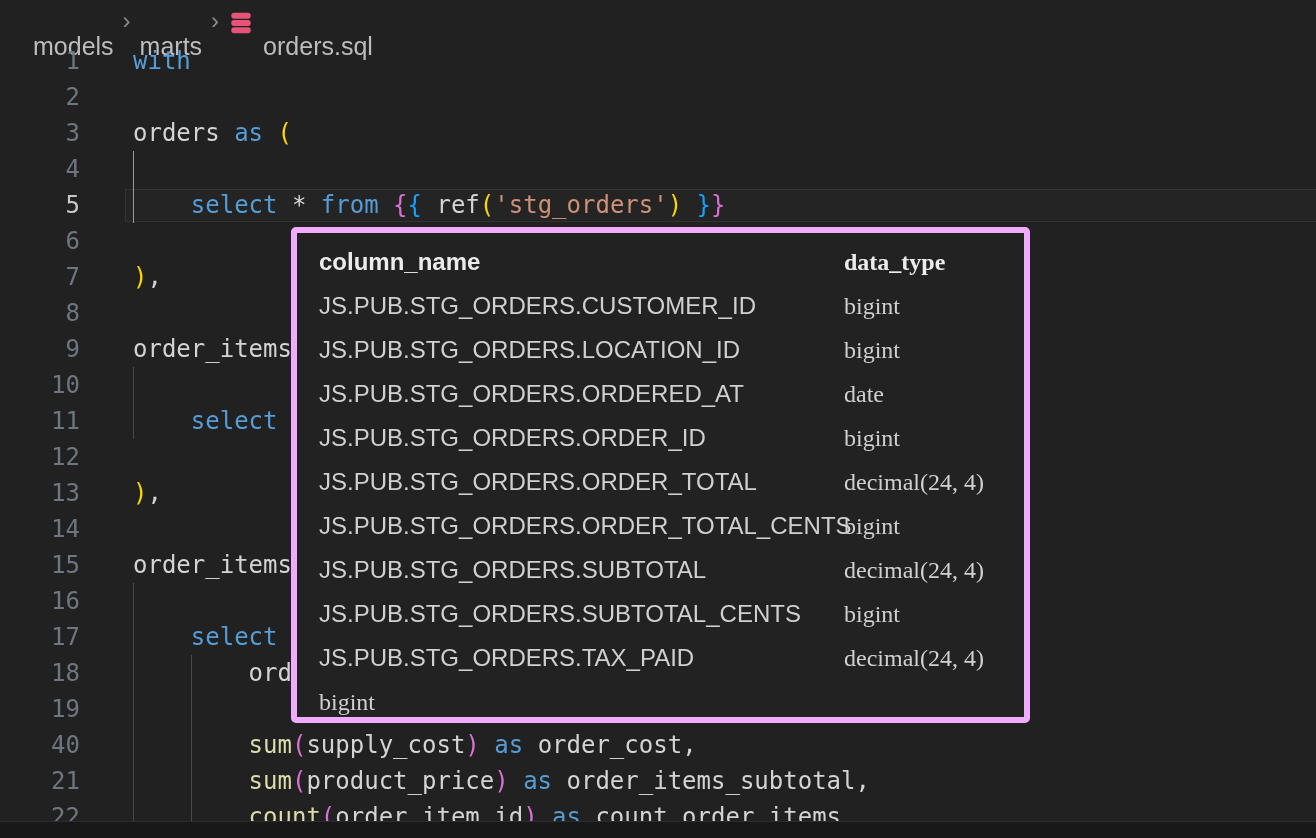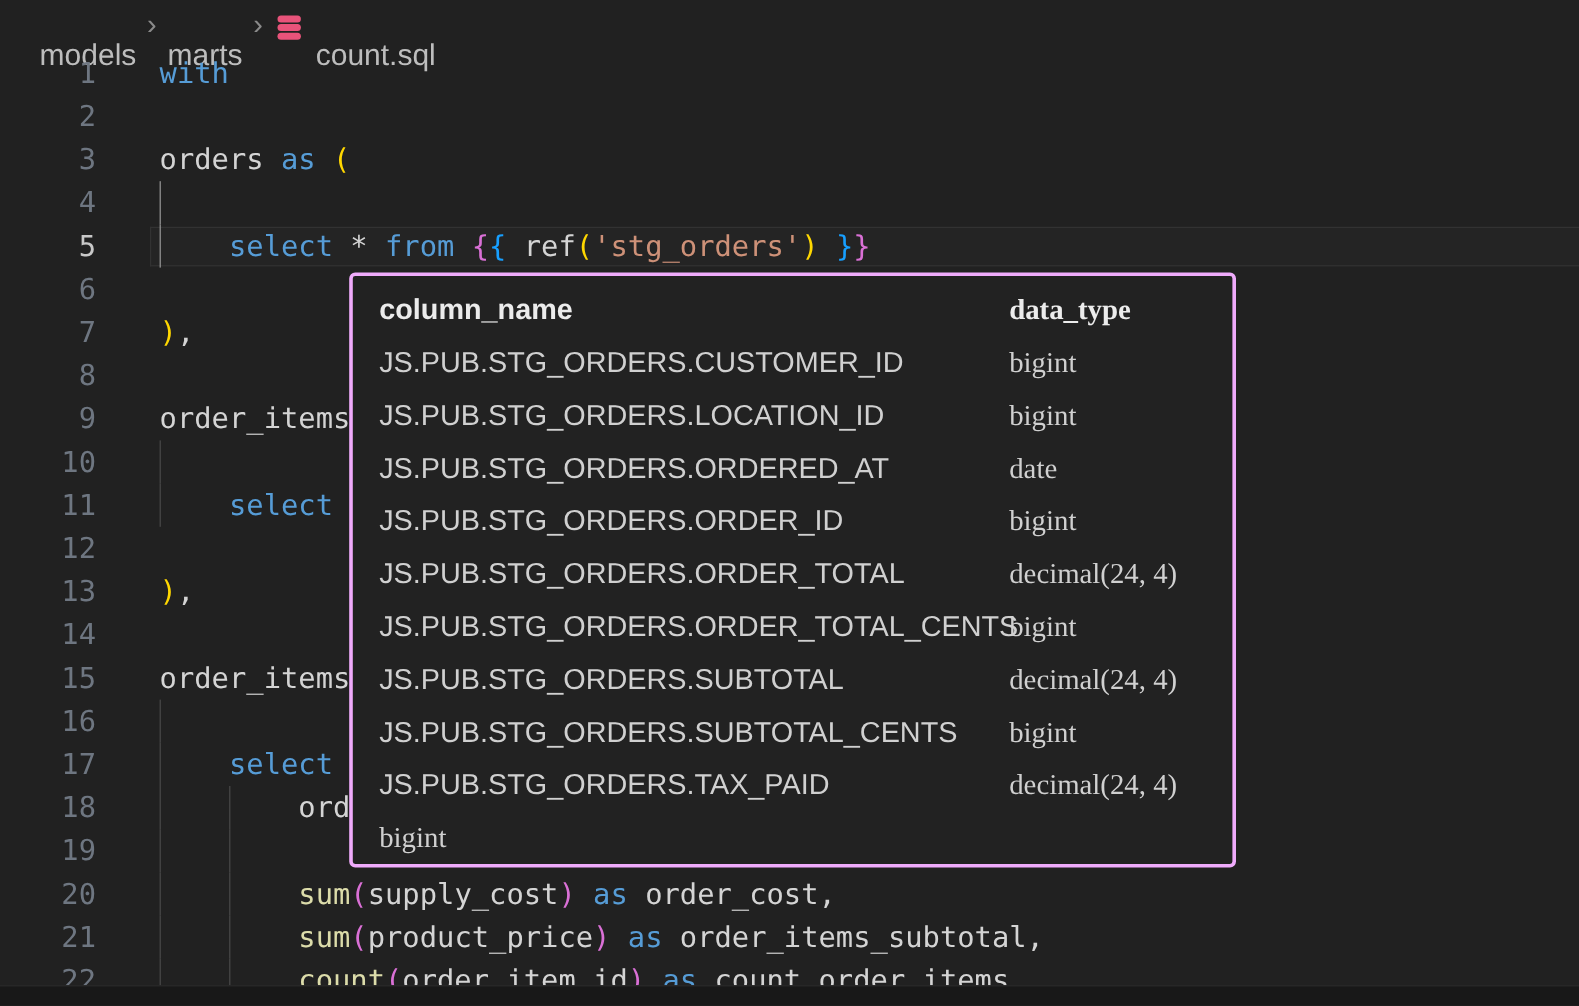--- a/index.html
+++ b/index.html
@@ -26,21 +26,21 @@
   .curline{position:absolute;left:125px;right:0;top:2px;height:31px;
            border-top:1px solid #323232;border-bottom:1px solid #323232;border-left:1px solid #323232;
            background:rgba(255,255,255,0.015);pointer-events:none;}
 
   .tk-kw{color:var(--kw);} .tk-id{color:var(--id);} .tk-op{color:var(--op);}
   .tk-str{color:var(--str);} .tk-fn{color:var(--fn);}
   .tk-bY{color:var(--bY);} .tk-bP{color:var(--bP);} .tk-bB{color:var(--bB);}
 
   
   .popup{position:absolute;left:291px;top:227px;width:739px;height:496px;box-sizing:border-box;
-         background:#222222;border:3px solid #f0abfc;border-radius:5px;
+         background:#222222;border:6px solid #f0abfc;border-radius:5px;
          padding:7px 0 0 22px;overflow:hidden;z-index:4;font-size:24px;color:#d0d0d0;}
   .popup-row{display:flex;height:44px;align-items:center;}
   .popup-row .c1{flex:0 0 525px;width:525px;white-space:nowrap;}
   .popup-row .c2{white-space:nowrap;font-family:Liberation Serif, serif;}
   .popup-row.hdr{font-weight:bold;color:#ececec;}
 
   
   .bottomstrip{position:absolute;left:0;right:0;bottom:0;height:16px;background:#181818;
                border-top:1px solid #2c2c2c;z-index:6;}
 </style>
@@ -56,21 +56,21 @@
     <span class="sep">›</span>
     <span class="dbicon">
       <svg width="26" height="26" viewBox="0 0 24 24" aria-hidden="true">
         <g fill="#e8537a">
           <rect x="3" y="2.6" width="18" height="5.4" rx="2.7"></rect>
           <rect x="3" y="9.3" width="18" height="5.4" rx="2.7"></rect>
           <rect x="3" y="16" width="18" height="5.4" rx="2.7"></rect>
         </g>
       </svg>
     </span>
-    <span class="crumb">count.sql</span>
+    <span class="crumb">orders.sql</span>
   </div>
 
   <div class="editor" id="editor">
       <div class="line">
         <div class="gutter">1</div>
         <div class="code"><span class="tk-kw">with</span></div>
       </div>
       <div class="line">
         <div class="gutter">2</div>
         <div class="code"></div>
@@ -150,21 +150,21 @@
       </div>
       <div class="line">
         <div class="guide" style="left: 133px;"></div>
         <div class="guide" style="left: 190.8px;"></div>
         <div class="gutter">19</div>
         <div class="code"></div>
       </div>
       <div class="line">
         <div class="guide" style="left: 133px;"></div>
         <div class="guide" style="left: 190.8px;"></div>
-        <div class="gutter">20</div>
+        <div class="gutter">40</div>
         <div class="code"><span class="tk-id">        </span><span class="tk-fn">sum</span><span class="tk-bP">(</span><span class="tk-id">supply_cost</span><span class="tk-bP">)</span><span class="tk-id"> </span><span class="tk-kw">as</span><span class="tk-id"> </span><span class="tk-id">order_cost</span><span class="tk-id">,</span></div>
       </div>
       <div class="line">
         <div class="guide" style="left: 133px;"></div>
         <div class="guide" style="left: 190.8px;"></div>
         <div class="gutter">21</div>
         <div class="code"><span class="tk-id">        </span><span class="tk-fn">sum</span><span class="tk-bP">(</span><span class="tk-id">product_price</span><span class="tk-bP">)</span><span class="tk-id"> </span><span class="tk-kw">as</span><span class="tk-id"> </span><span class="tk-id">order_items_subtotal</span><span class="tk-id">,</span></div>
       </div>
       <div class="line">
         <div class="guide" style="left: 133px;"></div>

